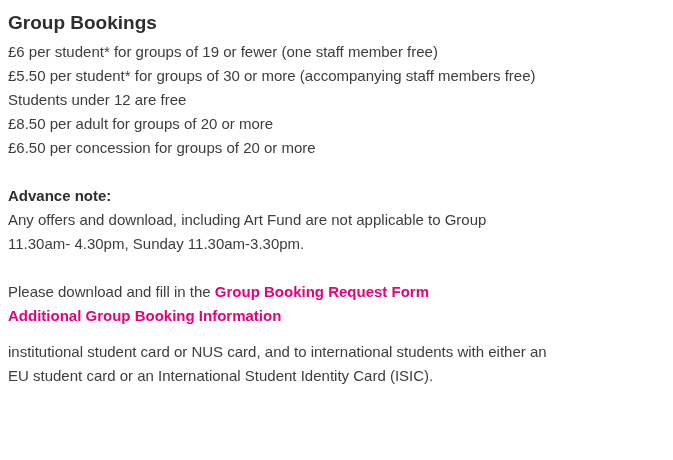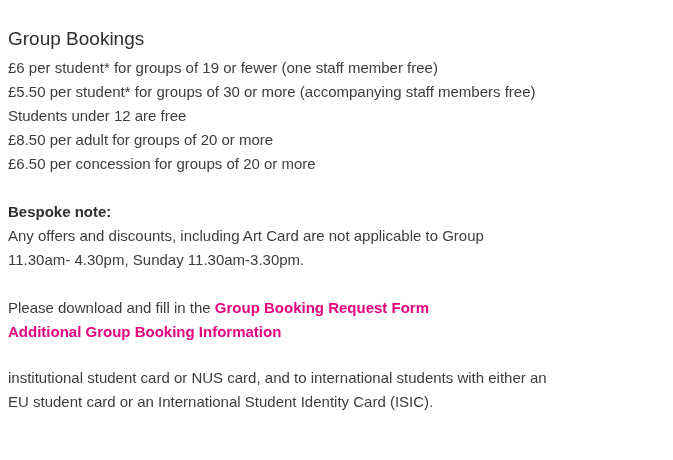--- a/index.html
+++ b/index.html
@@ -13,29 +13,29 @@
     overflow: hidden;
     font-family: "Liberation Sans", sans-serif;
     color: #3d3d3d;
   }
   .content {
     padding: 12px 10px 0 8px;
   }
   h1.page-title {
     font-size: 19px;
     line-height: 22px;
-    font-weight: normal;
+    font-weight: bold;
     color: #2e2e2e;
-    margin: 16px 0 6px 0;
+    margin: 0 0 6px 0;
   }
   .block {
     margin: 0 0 24px 0;
   }
   .block.links-block {
-    margin-bottom: 22px;
+    margin-bottom: 12px;
   }
   .line {
     font-size: 15px;
     line-height: 24px;
     white-space: nowrap;
   }
   .bold {
     font-weight: bold;
     color: #2e2e2e;
   }
@@ -55,22 +55,22 @@
 
   <div class="block">
     <div class="line">£6 per student* for groups of 19 or fewer (one staff member free)</div>
     <div class="line">£5.50 per student* for groups of 30 or more (accompanying staff members free)</div>
     <div class="line">Students under 12 are free</div>
     <div class="line">£8.50 per adult for groups of 20 or more</div>
     <div class="line">£6.50 per concession for groups of 20 or more</div>
   </div>
 
   <div class="block">
-    <div class="line bold">Bespoke note:</div>
-    <div class="line">Any offers and discounts, including Art Card are not applicable to Group</div>
+    <div class="line bold">Advance note:</div>
+    <div class="line">Any offers and download, including Art Fund are not applicable to Group</div>
     <div class="line">11.30am- 4.30pm, Sunday 11.30am-3.30pm.</div>
   </div>
 
   <div class="block links-block">
     <div class="line"><span>Please download and fill in the </span><a href="#" class="link">Group Booking Request Form</a></div>
     <div class="line"><a href="#" class="link">Additional Group Booking Information</a></div>
   </div>
 
   <div class="block">
     <div class="line">institutional student card or NUS card, and to international students with either an</div>

